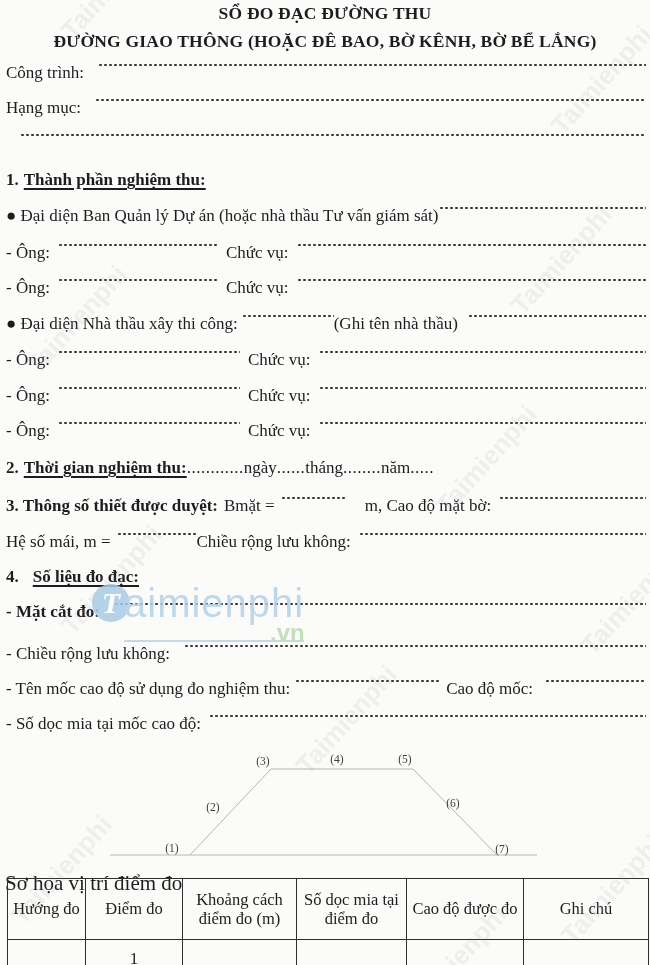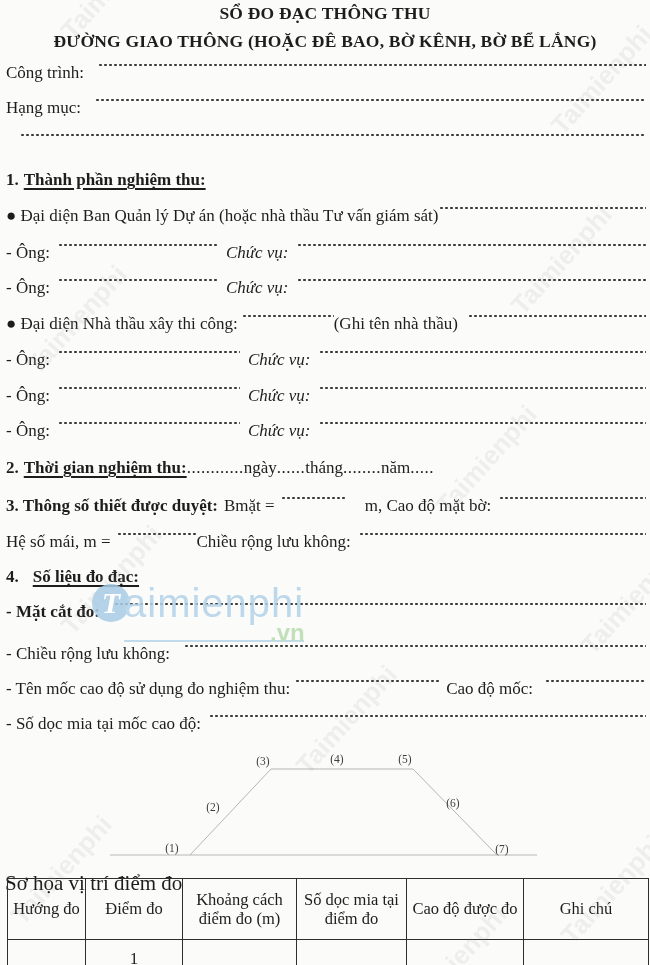--- a/index.html
+++ b/index.html
@@ -13,21 +13,21 @@
   .line{position:absolute; left:6px; right:4px; display:flex;
     align-items:flex-start; font-size:17px; white-space:nowrap;}
   .b{font-weight:700;}
   .i{}
   .u{text-decoration:underline; text-decoration-thickness:1.6px; text-underline-offset:3px;}
   .num{margin-right:5px;}
   .dots{height:4px; align-self:baseline;
     background-image:radial-gradient(circle, #3a3a3a 1.05px, transparent 1.4px);
     background-size:5px 4px; background-repeat:repeat-x; background-position:0 bottom;}
   .fill{flex:1 1 auto;}
-  .g14{margin-left:14px;} .g8{margin-left:8px;} .lg8{margin-left:8px;font-style:italic;}
+  .g14{margin-left:14px;} .g8{margin-left:8px;} .lg8{margin-left:8px;}
   .dotchars{letter-spacing:.5px;}
   
   .diagram{position:absolute; left:0; top:743px; width:650px; height:125px;}
   .diagram-caption{position:absolute; left:5px; top:855px; font-size:21px;margin-top:16px;}
   
   .meas-table{position:absolute; left:7px; top:878px; width:641px;
     border-collapse:collapse; table-layout:fixed; font-size:16.5px;}
   .meas-table th,.meas-table td{border:1.5px solid #2e2e2e; text-align:center;
     vertical-align:middle; font-weight:400; padding:2px 4px; line-height:1.18;}
   .meas-table th{height:56px;}
@@ -60,21 +60,21 @@
   <span class="ghost" style="left:505px;top:300px">Taimienphi</span>
   <span class="ghost" style="left:20px;top:360px">Taimienphi</span>
   <span class="ghost" style="left:430px;top:500px">Taimienphi</span>
   <span class="ghost" style="left:575px;top:640px">Taimienphi</span>
   <span class="ghost" style="left:55px;top:620px">Taimienphi</span>
   <span class="ghost" style="left:290px;top:760px">Taimienphi</span>
   <span class="ghost" style="left:5px;top:910px">Taimienphi</span>
   <span class="ghost" style="left:555px;top:930px">Taimienphi</span>
   <span class="ghost" style="left:400px;top:1000px">Taimienphi</span>
 
-  <div class="title" style="top:3px">SỔ ĐO ĐẠC THÔNG THU</div>
+  <div class="title" style="top:3px">SỔ ĐO ĐẠC ĐƯỜNG THU</div>
   <div class="title" style="top:31px">ĐƯỜNG GIAO THÔNG (HOẶC ĐÊ BAO, BỜ KÊNH, BỜ BỂ LẮNG)</div>
 
   <div class="line" style="top:63px">
     <span>Công trình:</span>
     <span class="dots fill g14"></span>
   </div>
   <div class="line" style="top:98px">
     <span>Hạng mục:</span>
     <span class="dots fill g14"></span>
   </div>

